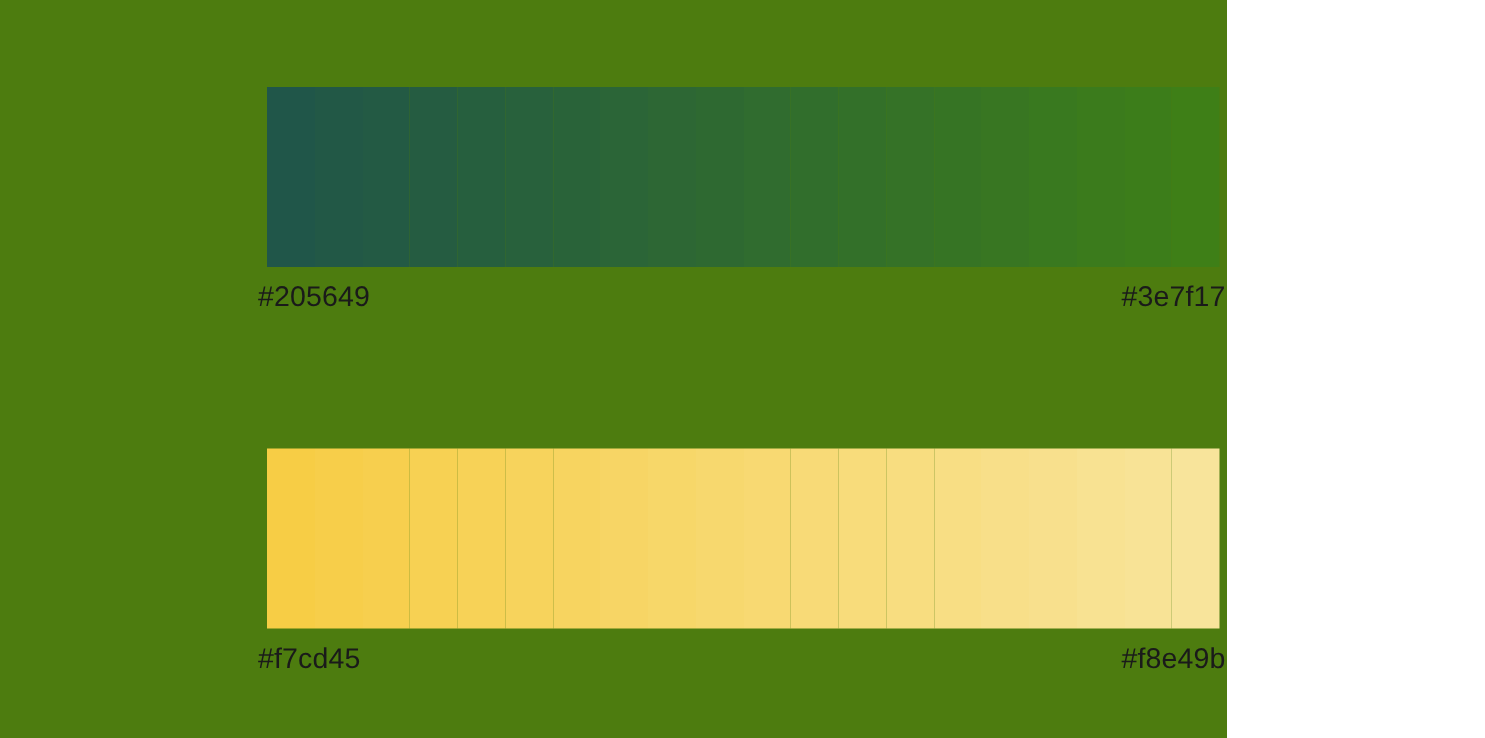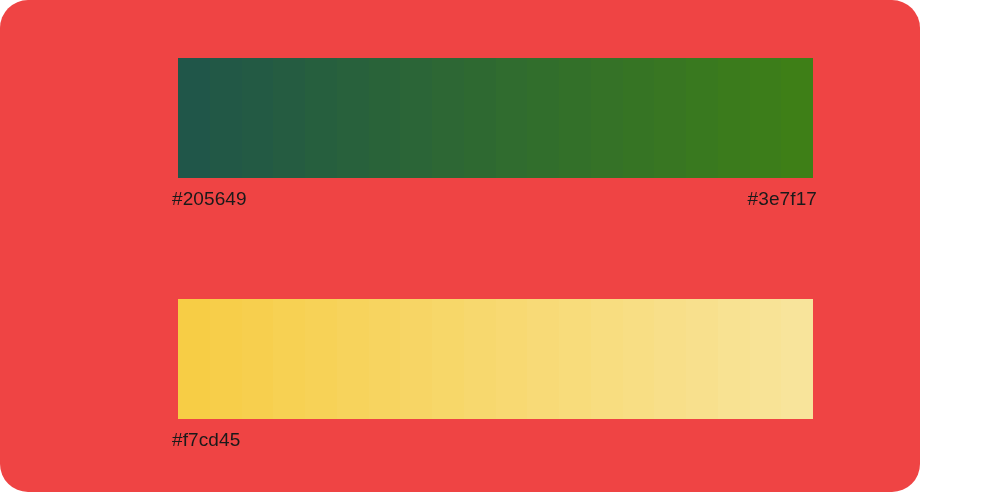--- a/index.html
+++ b/index.html
@@ -9,24 +9,23 @@
   body {
     width: 990px;
     height: 492px;
     background: #ffffff;
     font-family: "Liberation Sans", sans-serif;
     overflow: hidden;
   }
 
   .canvas {
     position: relative;
-    width: 920px;
+    width: 818px;
     height: 492px;
-    background: #ef4444;
-    border-radius: 28px;
+    background: #4d7c0f;
   }
 
   .swatch-block {
     position: absolute;
     left: 178px;
     width: 635px;
   }
 
   #swatch-block-0 { top: 58px; }
   #swatch-block-1 { top: 299px; }
@@ -123,16 +122,17 @@
         <div class="gradient-step" style="background: rgb(248, 221, 128);"></div>
         <div class="gradient-step" style="background: rgb(248, 222, 132);"></div>
         <div class="gradient-step" style="background: rgb(248, 223, 137);"></div>
         <div class="gradient-step" style="background: rgb(248, 224, 141);"></div>
         <div class="gradient-step" style="background: rgb(248, 226, 146);"></div>
         <div class="gradient-step" style="background: rgb(248, 227, 150);"></div>
         <div class="gradient-step" style="background: rgb(248, 228, 155);"></div>
       </div>
     <div class="label-row">
       <span class="hex-label start" style="color: rgb(26, 26, 26);">#f7cd45</span>
+      <span class="hex-label end" style="color: rgb(26, 26, 26);">#f8e49b</span>
     </div>
   </div>
 
 </div>
 
 </body></html>

